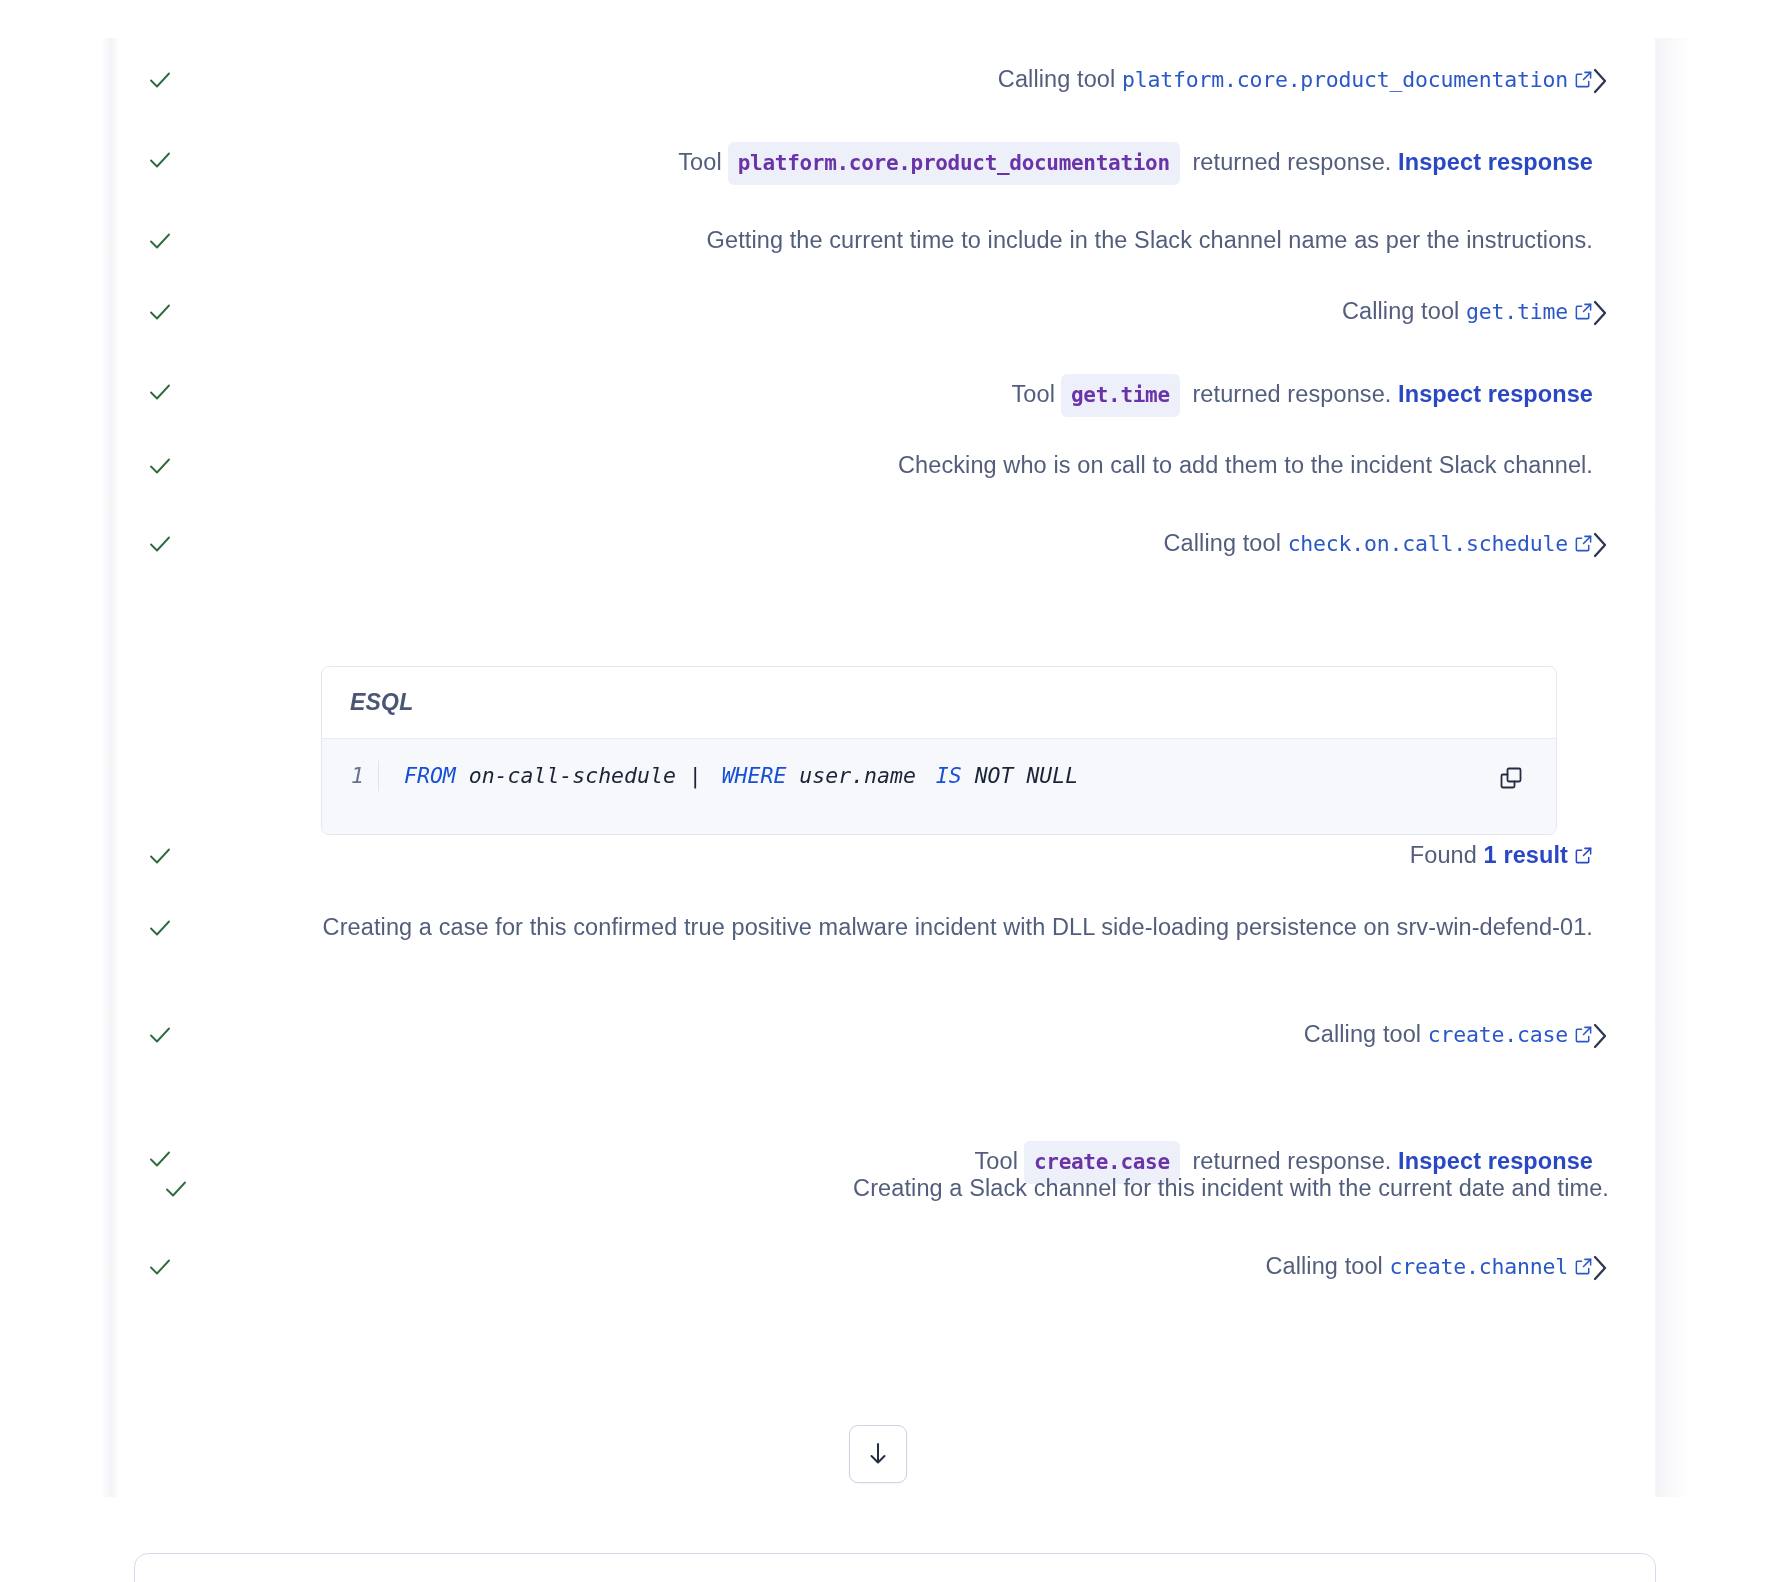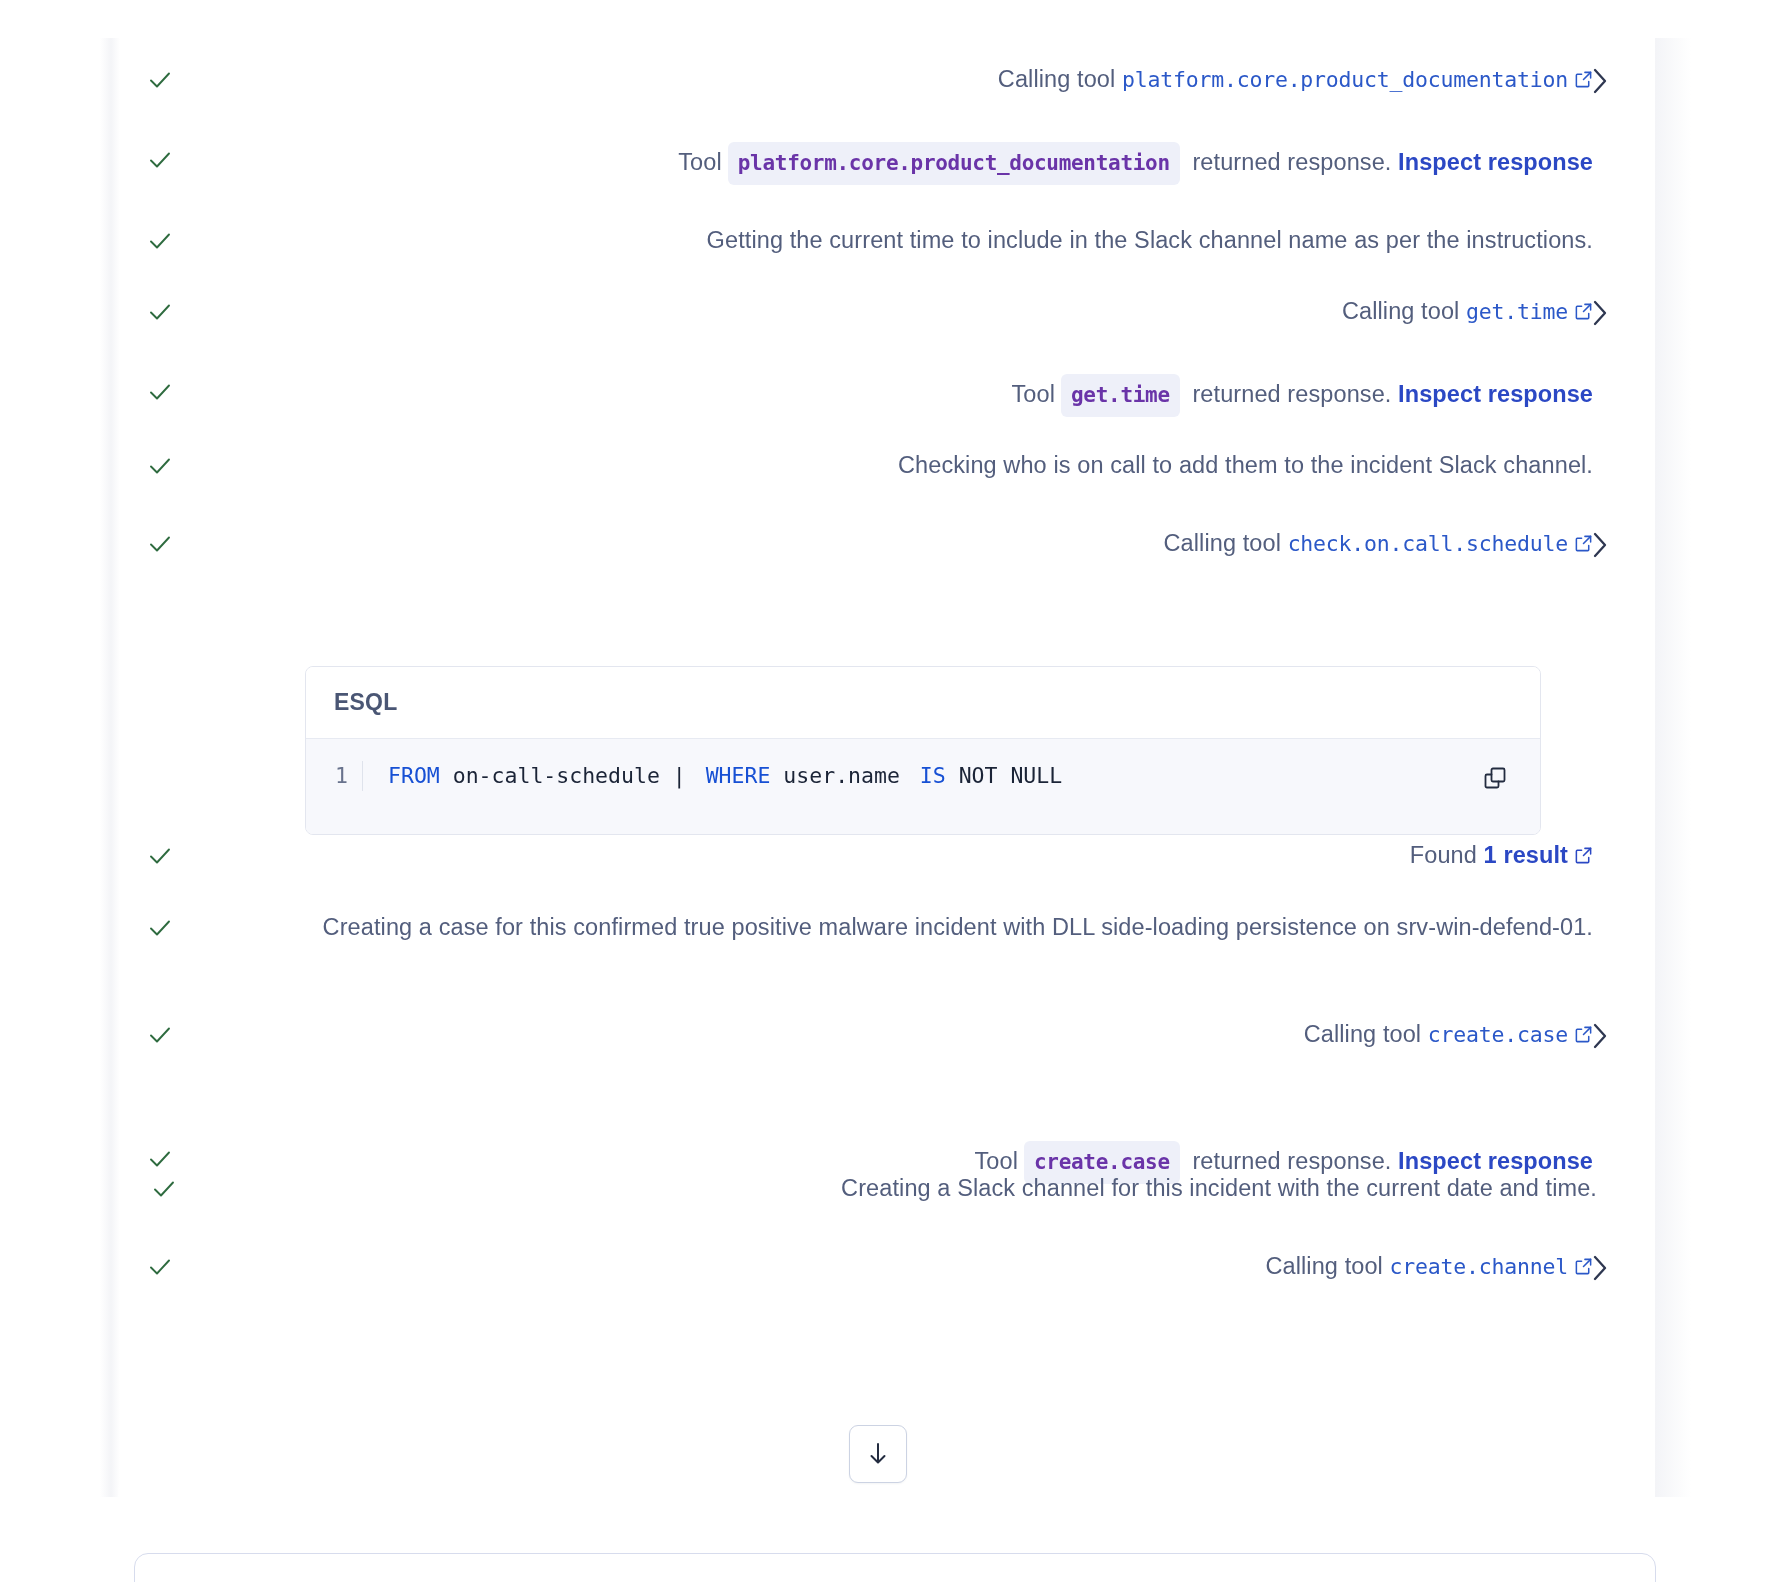--- a/index.html
+++ b/index.html
@@ -332,21 +332,21 @@
           </div>
         </div>
         <div class="step" style="position:absolute;left:0;top:1097px;width:1537px;margin-top:44px;">
           <div class="check">
             <svg width="30" height="30" viewBox="0 0 30 30" fill="none">
               <path d="M6 15.5 L12 21.5 L24 8.5" stroke="#2e6b3f" stroke-width="1.9" stroke-linecap="round" stroke-linejoin="round" fill="none"></path>
             </svg>
           </div>
           <div class="step-body"><span>Tool</span><span class="tool-badge">create.case</span><span> returned response. </span><span class="link-strong">Inspect response</span></div>
         </div>
-        <div class="step" style="position:absolute;left:4px;top:1171px;width:1537px;">
+        <div class="step" style="position:absolute;left:16px;top:1171px;width:1537px;">
           <div class="check">
             <svg width="30" height="30" viewBox="0 0 30 30" fill="none">
               <path d="M6 15.5 L12 21.5 L24 8.5" stroke="#2e6b3f" stroke-width="1.9" stroke-linecap="round" stroke-linejoin="round" fill="none"></path>
             </svg>
           </div>
           <div class="step-body"><span>Creating a Slack channel for this incident with the current date and time.</span></div>
         </div>
         <div class="step" style="position:absolute;left:0;top:1249px;width:1537px;">
           <div class="check">
             <svg width="30" height="30" viewBox="0 0 30 30" fill="none">
@@ -357,21 +357,21 @@
                 <path d="M11.5 2.5 H17.5 V8.5" stroke="#2b58c8" stroke-width="1.6" stroke-linecap="round" stroke-linejoin="round"></path>
                 <path d="M17.5 2.5 L10 10" stroke="#2b58c8" stroke-width="1.6" stroke-linecap="round"></path>
                 <path d="M15.5 12 V16.5 A1 1 0 0 1 14.5 17.5 H3.5 A1 1 0 0 1 2.5 16.5 V5.5 A1 1 0 0 1 3.5 4.5 H8" stroke="#2b58c8" stroke-width="1.6" stroke-linecap="round" stroke-linejoin="round" fill="none"></path>
               </svg></span></div>
           <div class="chev">
             <svg width="26" height="34" viewBox="0 0 26 34" fill="none">
               <path d="M8 6 L18 17 L8 28" stroke="#2e3751" stroke-width="2.3" stroke-linecap="round" stroke-linejoin="round" fill="none"></path>
             </svg>
           </div>
         </div>
-        <div style="position:absolute;left:0;top:640px;width:1537px;">
+        <div style="position:absolute;left:16px;top:640px;width:1537px;font-style:italic;">
           <div class="code-card">
             <div class="code-head">ESQL</div>
             <div class="code-body">
               <div class="code-line">
                 <span class="ln">1</span>
                 <span class="ln-sep"></span>
                 <span class="code-text"><span class="kw">FROM</span><span class=""> on-call-schedule | </span><span class="kw">WHERE</span><span class=""> user.name </span><span class="kw">IS</span><span class=""> NOT NULL</span></span>
               </div>
               <div class="copy-btn">
                 <svg width="26" height="26" viewBox="0 0 26 26" fill="none">

